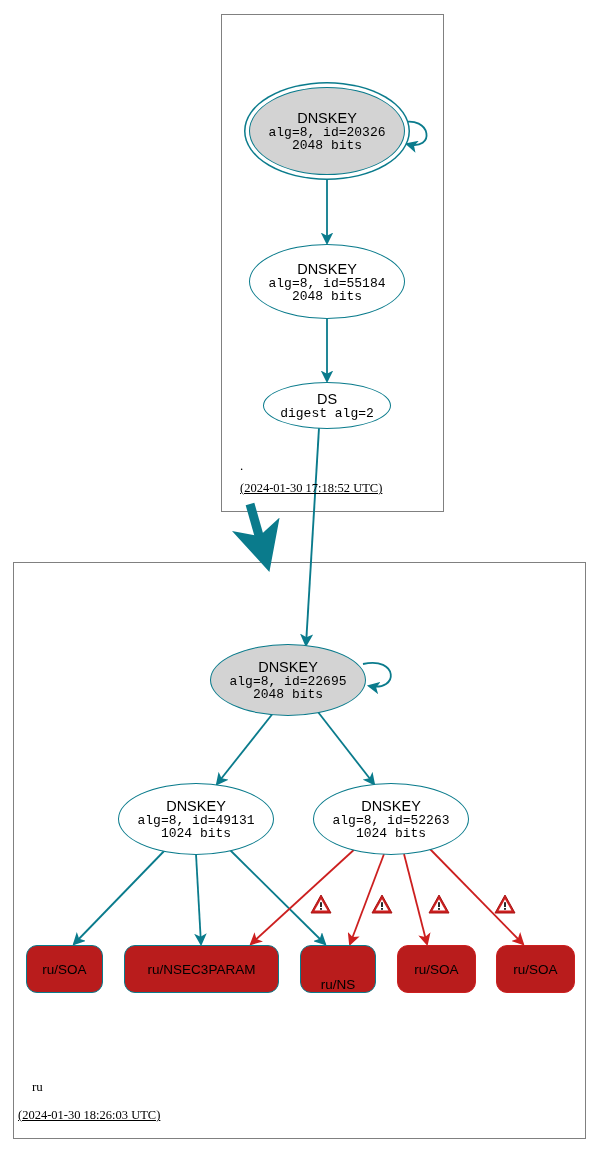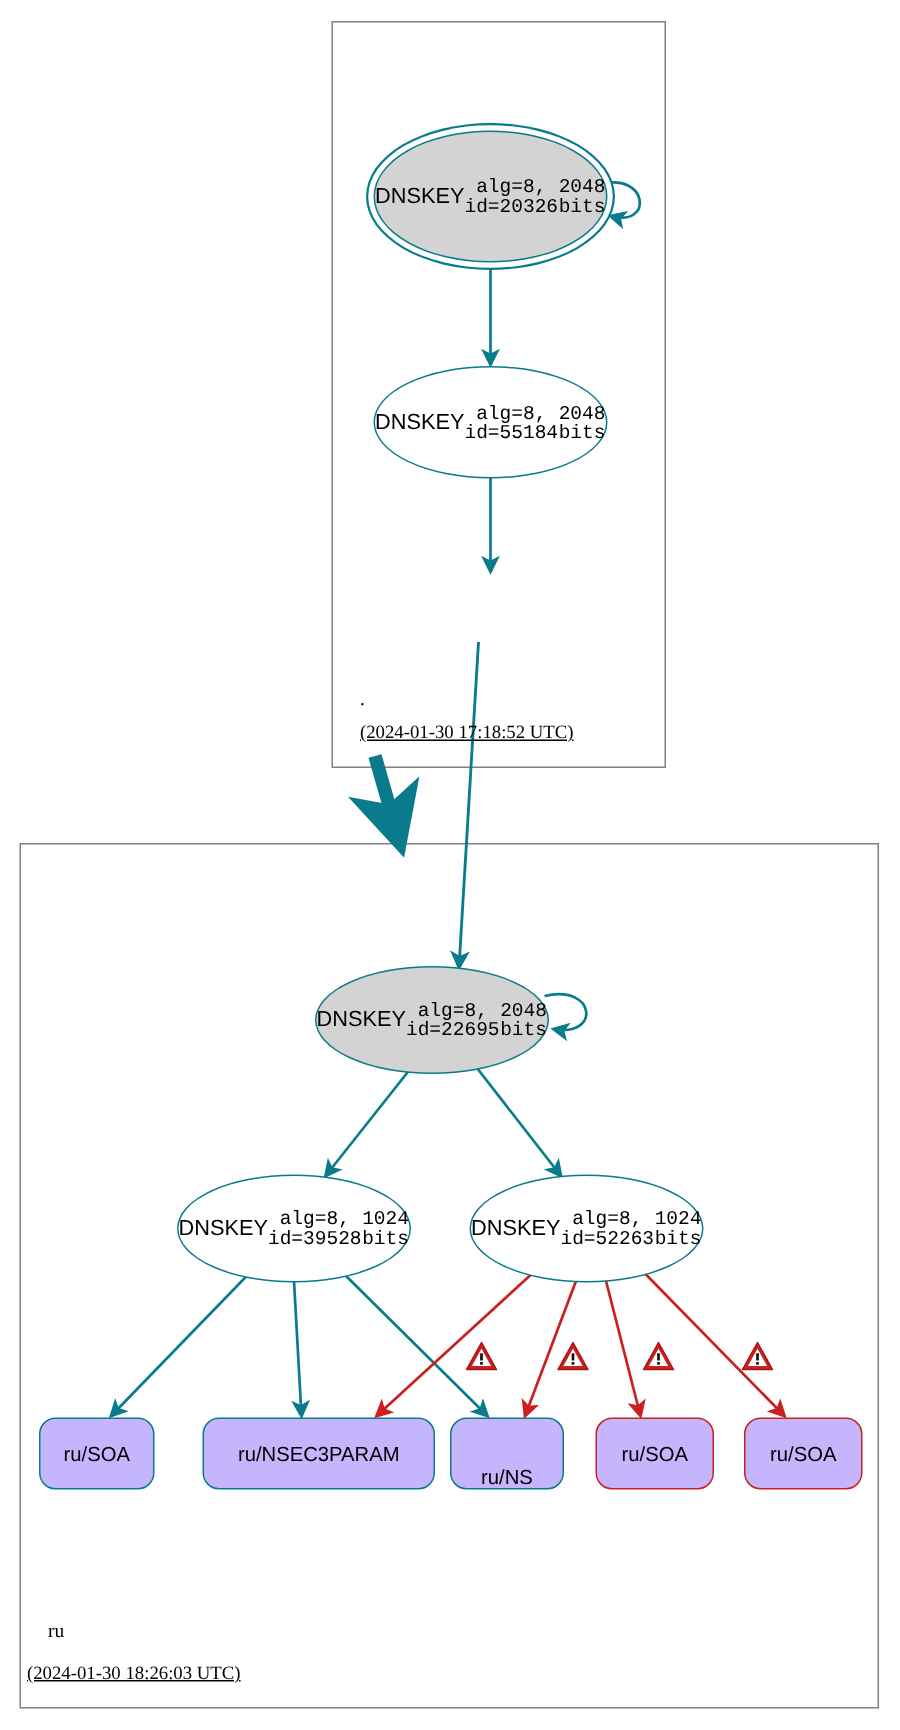--- a/index.html
+++ b/index.html
@@ -43,21 +43,21 @@
   }
   .zone-time {
     font-size: 12.5px;
     line-height: 15px;
     text-decoration: underline;
   }
   .node {
     position: absolute;
     box-sizing: border-box;
     display: flex;
-    flex-direction: row;
+    flex-direction: column;
     align-items: center;
     justify-content: center;
     text-align: center;
     color: #000000;
   }
   .ellipse {
     border-radius: 50%;
     border: 1.6px solid #0a7b8c;
     background: #ffffff;
   }
@@ -79,21 +79,21 @@
     line-height: 13px;
   }
   .ds .t1 {
     font-size: 14.5px;
   }
   .rrset {
     position: absolute;
     box-sizing: border-box;
     border: 1.8px solid #0a7b8c;
     border-radius: 11px;
-    background: #c4b5fd;
+    background: #b91c1c;
     display: flex;
     align-items: center;
     justify-content: center;
     font-family: "Liberation Sans", sans-serif;
     font-size: 13.5px;
     color: #000000;
     white-space: nowrap;
   }
   .rrset.bogus {
     border-color: #cc1f1f;
@@ -161,33 +161,37 @@
     <div class="t2">alg=8, id=20326</div>
     <div class="t3">2048 bits</div>
   </div>
 
   <div class="node ellipse" style="left:249px; top:244px; width:156px; height:75px;">
     <div class="t1">DNSKEY</div>
     <div class="t2">alg=8, id=55184</div>
     <div class="t3">2048 bits</div>
   </div>
 
+  <div class="node ellipse ds" style="left:263px; top:382px; width:128px; height:47px;">
+    <div class="t1">DS</div>
+    <div class="t2">digest alg=2</div>
+  </div>
 
   <div class="zone-label zone-name" style="left:240px; top:458px;">.</div>
   <div class="zone-label zone-time" style="left:240px; top:481px;">(2024-01-30 17:18:52 UTC)</div>
 
   <div class="node ellipse ksk" style="left:210px; top:644px; width:156px; height:72px;">
     <div class="t1">DNSKEY</div>
     <div class="t2">alg=8, id=22695</div>
     <div class="t3">2048 bits</div>
   </div>
 
   <div class="node ellipse" style="left:118px; top:783px; width:156px; height:72px;">
     <div class="t1">DNSKEY</div>
-    <div class="t2">alg=8, id=39528</div>
+    <div class="t2">alg=8, id=49131</div>
     <div class="t3">1024 bits</div>
   </div>
 
   <div class="node ellipse" style="left:313px; top:783px; width:156px; height:72px;">
     <div class="t1">DNSKEY</div>
     <div class="t2">alg=8, id=52263</div>
     <div class="t3">1024 bits</div>
   </div>
 
   <div class="warn" style="left:310px; top:894px;">
@@ -219,21 +223,21 @@
       <path d="M11 1 L21 19 L1 19 Z" fill="#cc1f1f" stroke="#a81414" stroke-width="1" stroke-linejoin="round"></path>
       <path d="M11 5.2 L17.4 16.6 L4.6 16.6 Z" fill="#ffffff"></path>
       <rect x="10.1" y="8.2" width="1.8" height="4.8" fill="#111111"></rect>
       <rect x="10.1" y="14" width="1.8" height="1.8" fill="#111111"></rect>
     </svg>
   </div>
 
   <div class="rrset" style="left:26px; top:945px; width:77px; height:48px;">
     <span>ru/SOA</span>
   </div>
-  <div class="rrset" style="left:135px; top:945px; width:155px; height:48px;">
+  <div class="rrset" style="left:124px; top:945px; width:155px; height:48px;">
     <span>ru/NSEC3PARAM</span>
   </div>
   <div class="rrset" style="left:300px; top:945px; width:76px; height:48px;align-items:flex-end;">
     <span>ru/NS</span>
   </div>
   <div class="rrset bogus" style="left:397px; top:945px; width:79px; height:48px;">
     <span>ru/SOA</span>
   </div>
   <div class="rrset bogus" style="left:496px; top:945px; width:79px; height:48px;">
     <span>ru/SOA</span>

